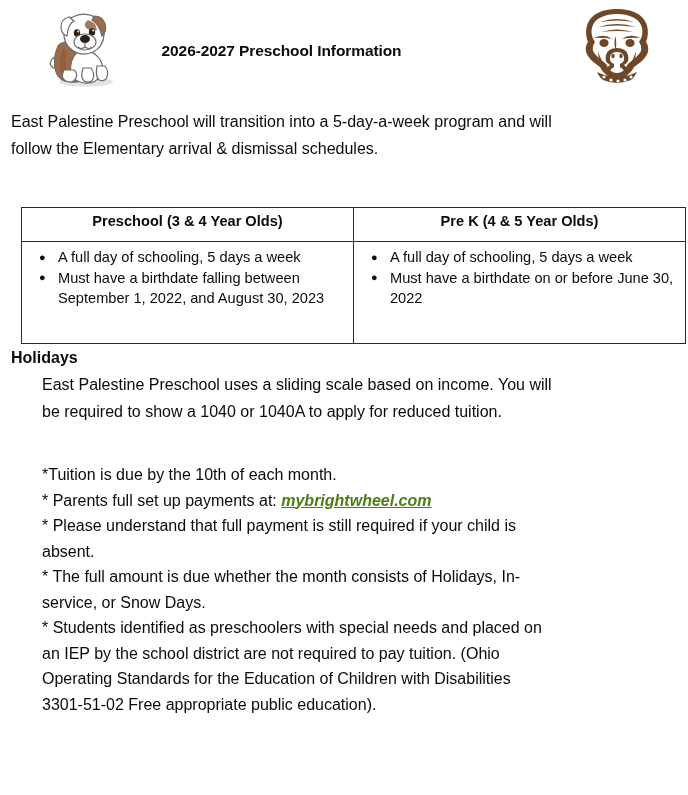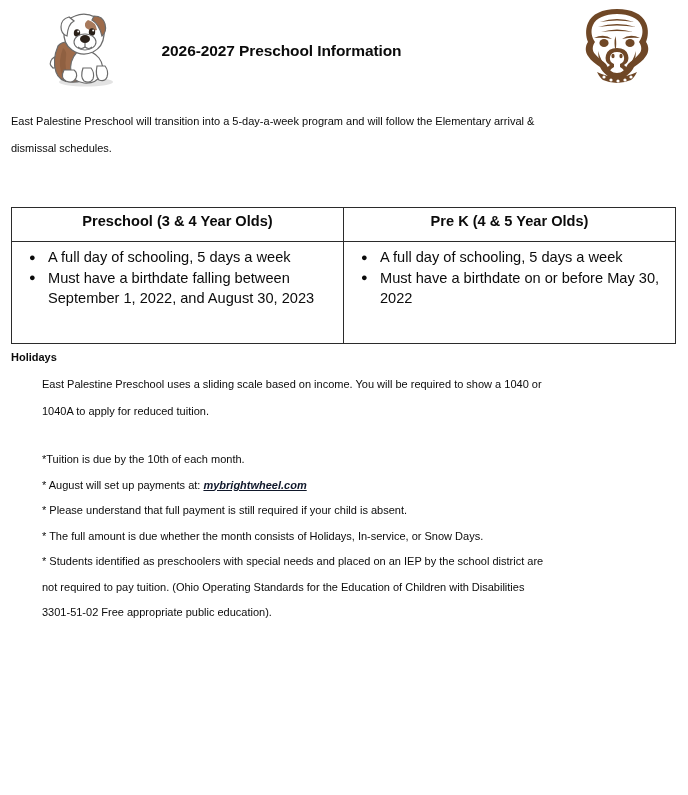--- a/index.html
+++ b/index.html
@@ -54,21 +54,21 @@
     letter-spacing: -0.1px;
     color: #0b0b0b;
   }
 
   
   .content {
     padding: 0 11px;
   }
   p.body-text {
     margin: 0;
-    font-size: 11px;
+    font-size: 16px;
     line-height: 27px;
     color: #0b0b0b;
   }
   .intro {
     margin-top: 22px;
     max-width: 620px;
   }
   .after-table {
     margin-top: 31px;
   }
@@ -81,36 +81,36 @@
   .tuition-para {
     margin-top: 20px;
     max-width: 645px;
   }
   .indent-block {
     margin-left: 31px;
     max-width: 615px;
   }
   .indent-block p.body-text { margin: 0; }
   .gap-lg { margin-top: 25px; }
-  .gap-md { margin-top: 22px; }
+  .gap-md { margin-top: 37px; }
   b, strong { font-weight: bold; }
 
   a.ext-link {
-    color: #0f172a;
+    color: #4d7c0f;
     font-weight: bold;
     font-style: italic;
     text-decoration: underline;
   }
 
   .star-list p.body-text { line-height: 25.5px; }
 
   
   .info-table-wrap {
     margin-top: 45px;
-    padding: 0 11px;
+    padding: 0 21px;
   }
   table.info-table {
     width: 665px;
     border-collapse: collapse;
     table-layout: fixed;
     border: 1.5px solid #3a3a3a;
   }
   table.info-table td,
   table.info-table th {
     border: 1.4px solid #2b2b2b;
@@ -263,21 +263,21 @@
         <tr>
           <td>
             <ul class="cell-list">
               <li>A full day of schooling, 5 days a week</li>
               <li>Must have a birthdate falling between September 1, 2022, and August 30, 2023</li>
             </ul>
           </td>
           <td>
             <ul class="cell-list">
               <li>A full day of schooling, 5 days a week</li>
-              <li>Must have a birthdate on or before May 30, 2022</li>
+              <li>Must have a birthdate on or before June 30, 2022</li>
             </ul>
           </td>
         </tr>
       </tbody>
     </table>
   </div>
 
   <div class="content">
 
 
@@ -286,21 +286,21 @@
 
     <div class="indent-block">
 
 
       <p class="body-text gap-lg">East Palestine Preschool uses a sliding scale based on income. You will be required to show a 1040 or 1040A to apply for reduced tuition.</p>
 
       <div class="star-list gap-md">
 
         <p class="body-text">*Tuition is due by the 10th of each month.</p>
 
-        <p class="body-text"><span>* August will set up payments at: </span><a class="ext-link" href="#">mybrightwheel.com</a></p>
+        <p class="body-text"><span>* Parents full set up payments at: </span><a class="ext-link" href="#">mybrightwheel.com</a></p>
 
         <p class="body-text"> * Please understand that full payment is still required if your child is absent.</p>
 
         <p class="body-text">* The full amount is due whether the month consists of Holidays, In-service, or Snow Days.</p>
 
         <p class="body-text">* Students identified as preschoolers with special needs and placed on an IEP by the school district are not required to pay tuition. (Ohio Operating Standards for the Education of Children with Disabilities 3301-51-02 Free appropriate public education).</p>
       </div>
     </div>
   </div>
 </div>

